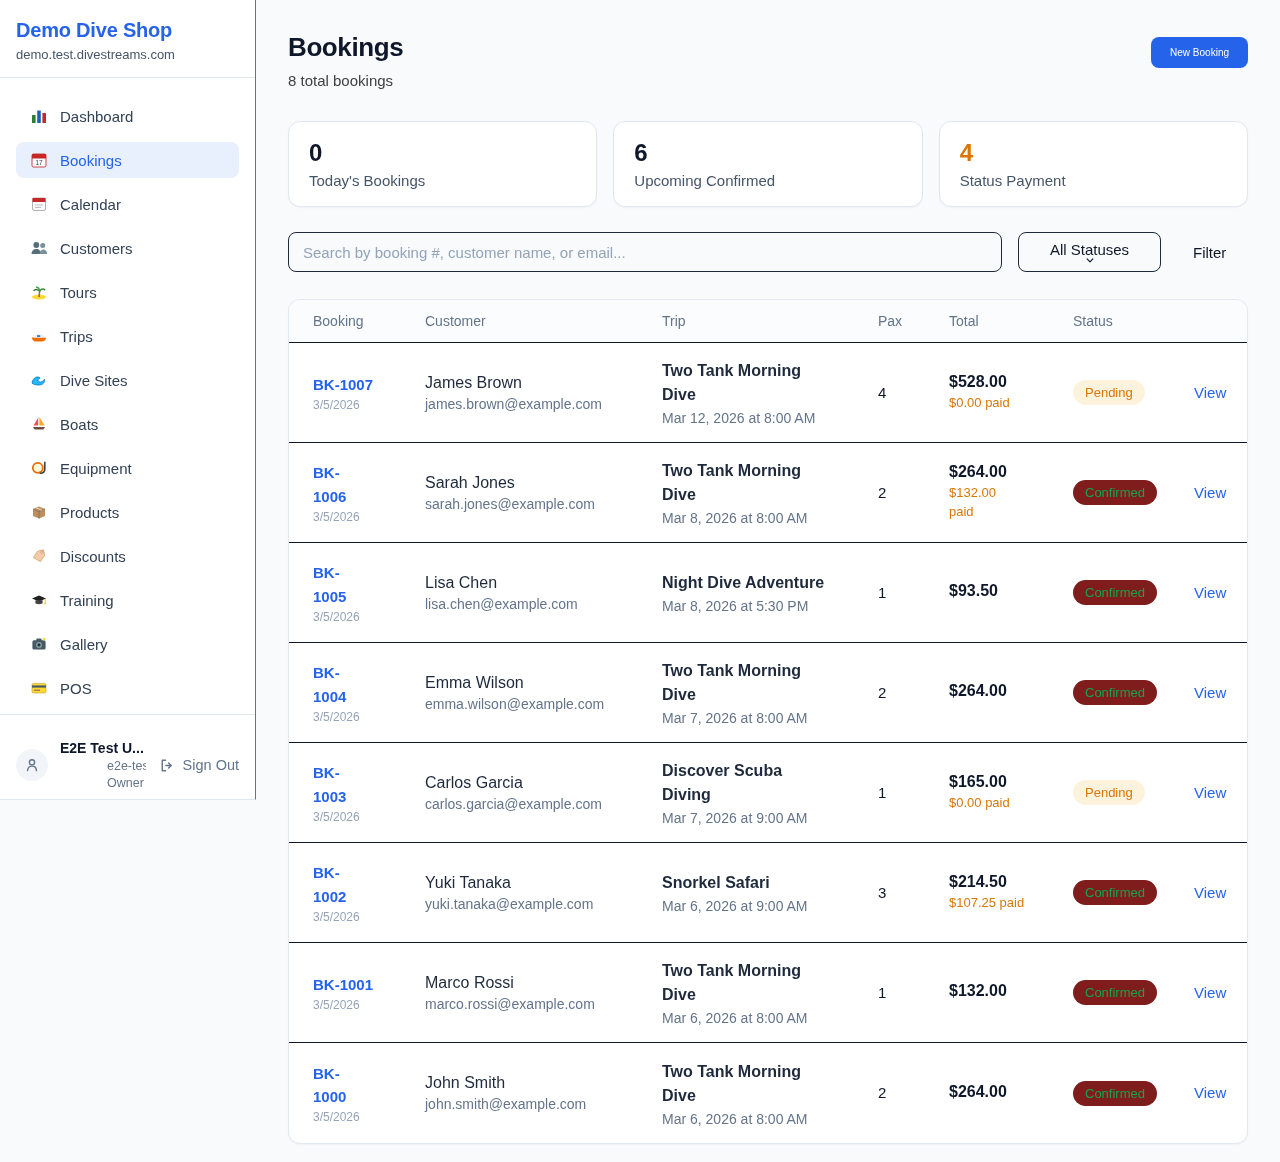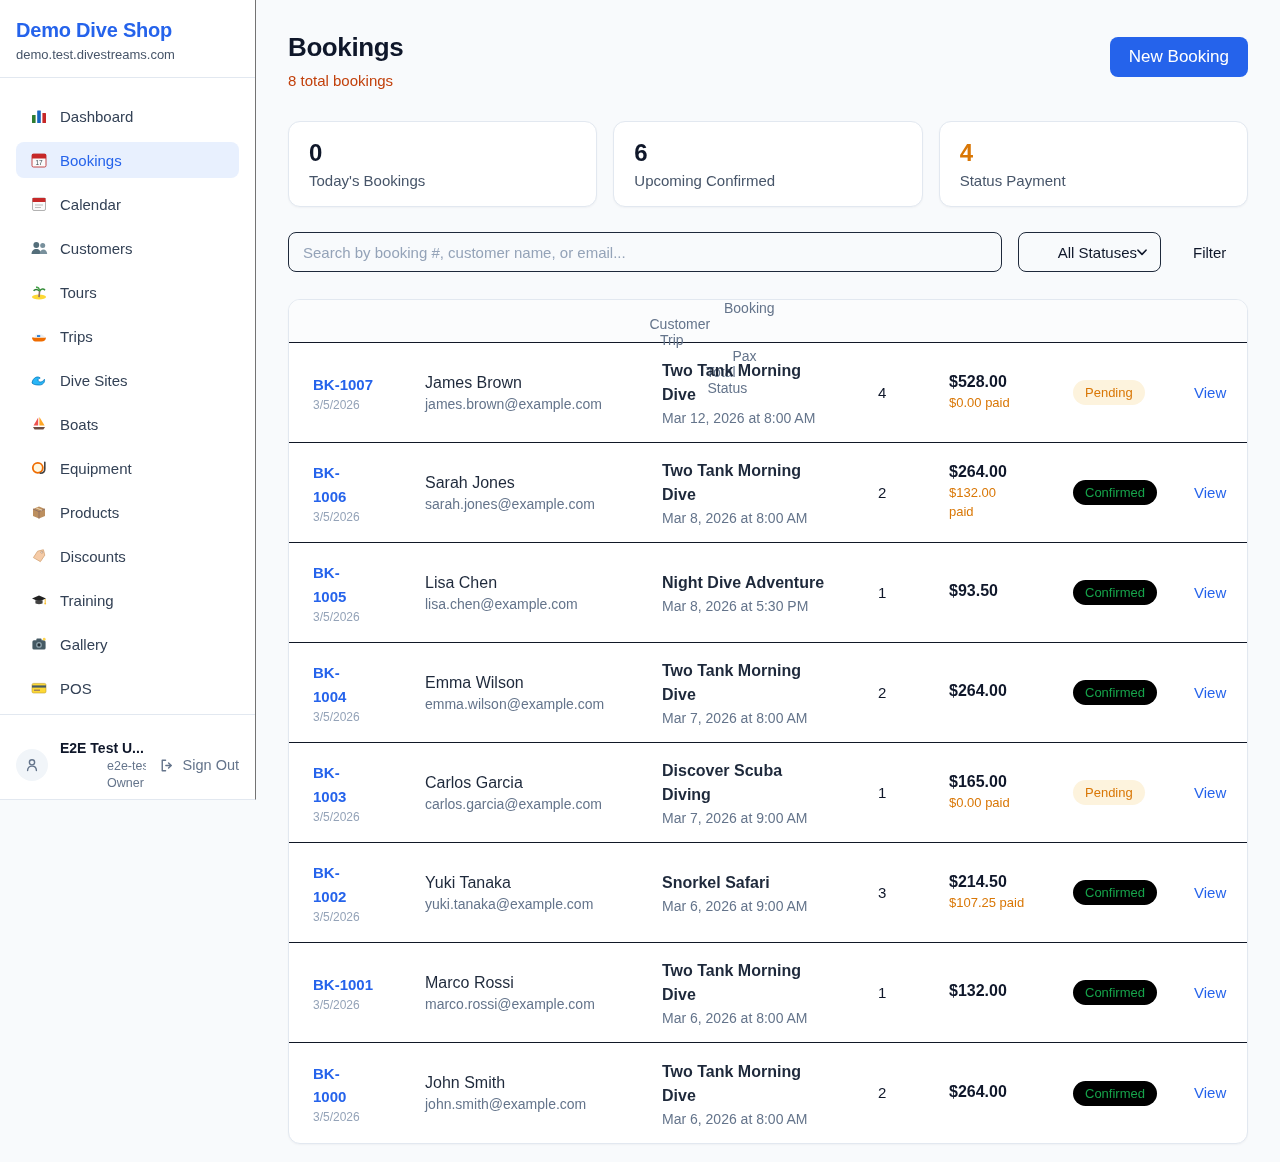--- a/index.html
+++ b/index.html
@@ -47,24 +47,24 @@
   .user-info { flex:1; min-width:0; }
   .user-name { font-size:14px; font-weight:700; color:#0f172a; line-height:1.35; white-space:nowrap; overflow:hidden; }
   .user-email, .user-role { font-size:12.5px; color:#64748b; line-height:1.35; white-space:nowrap; overflow:hidden;margin-left:47px; }
   .signout { display:flex; align-items:center; gap:8px; color:#64748b; font-size:14.5px; white-space:nowrap; cursor:pointer; }
 
   
   .main { margin-left:256px; padding:32px 32px 30px 32px; }
 
   .page-header { display:flex; justify-content:space-between; align-items:flex-start; margin-bottom:32px; }
   .page-title { margin:0 0 9px 0; font-size:26px; font-weight:700; color:#0f172a; letter-spacing:-0.4px; }
-  .page-subtitle { font-size:15px; color:#c2410c; }
+  .page-subtitle { font-size:15px; color:#404040; }
   .btn-primary {
     background:#2563eb; color:#ffffff; border:none; border-radius:8px;
-    font-family:inherit; font-size:17px; font-weight:500;
+    font-family:inherit; font-size:10px; font-weight:500;
     padding:10px 19px; cursor:pointer; margin-top:5px;
   }
 
   .stats { display:flex; gap:16px; margin-bottom:25px; }
   .stat-card {
     flex:1; background:#ffffff; border:1px solid #e2e8f0; border-radius:12px;
     padding:17px 20px; box-shadow:0 1px 2px rgba(15,23,42,0.04);
   }
   .stat-value { font-size:24px; font-weight:700; color:#0f172a; margin-bottom:5px; }
   .stat-label { font-size:15px; color:#475569; }
@@ -72,33 +72,33 @@
   .filter-row { display:flex; align-items:center; margin-bottom:27px; }
   .search-input {
     width:714px; height:40px; background:#f8fafc;
     border:1.5px solid #1e293b; border-radius:8px;
     padding:0 14px; font-family:inherit; font-size:15px; color:#0f172a; outline:none;
   }
   .search-input::placeholder { color:#94a3b8; }
   .select-box {
     margin-left:16px; width:143px; height:40px; background:#f8fafc;
     border:1.5px solid #1e293b; border-radius:8px;
-    display:flex; align-items:center; justify-content:flex-end;
-    padding:8px 13px; font-size:15px; color:#0f172a; cursor:pointer;
+    display:flex; align-items:center; justify-content:space-between;
+    padding:8px 13px; font-size:15px; color:#0f172a; cursor:pointer;flex-direction:column;
   }
   .filter-label { margin-left:32px; font-size:15px; font-weight:500; color:#0f172a; cursor:pointer; }
 
   
   .table-card {
     background:#ffffff; border:1px solid #e2e8f0; border-radius:12px;
     overflow:hidden; box-shadow:0 1px 2px rgba(15,23,42,0.04);
   }
   .thead {
     display:flex; align-items:center; height:43px;
-    background:#fbfcfd; border-bottom:1px solid #111827;flex-direction:column;
+    background:#fbfcfd; border-bottom:1px solid #111827;
   }
   .th { font-size:14px; font-weight:500; color:#64748b; }
   .trow { display:flex; align-items:center; min-height:100px; border-bottom:1px solid #111827; }
   .trow:last-child { border-bottom:none; }
   .cell { padding-right:8px; }
 
   .col-booking  { width:136px; padding-left:24px; flex:none; }
   .col-customer { width:237px; flex:none; }
   .col-trip     { width:216px; flex:none; }
   .col-pax      { width:71px;  flex:none; }
@@ -110,21 +110,21 @@
   .bk-date { color:#94a3b8; font-size:12px; margin-top:2px; }
   .cust-name { font-size:16px; color:#1e293b; font-weight:500; margin-bottom:4px; }
   .cust-email { font-size:14px; color:#64748b; }
   .trip-name { font-size:16px; font-weight:600; color:#1e293b; white-space:pre; line-height:1.5; margin-bottom:3px; }
   .trip-date { font-size:14px; color:#64748b; }
   .pax-val { font-size:15px; color:#0f172a; }
   .total-val { font-size:16px; font-weight:700; color:#0f172a; margin-bottom:3px; }
   .paid-val { font-size:13px; color:#d97706; white-space:pre-line; line-height:1.45; }
   .badge { display:inline-block; padding:5px 12px; border-radius:999px; font-size:13px; }
   .badge.pending   { background:#fdf3dd; color:#d97706; }
-  .badge.confirmed { background:#000000; color:#16a34a; }
+  .badge.confirmed { background:#7f1d1d; color:#16a34a; }
   .view-link { color:#2563eb; font-size:15px; font-weight:500; cursor:pointer; }
 </style>
 </head>
 <body>
 
 <div class="app">
 
   <aside class="sidebar">
     <div class="brand">
       <div class="brand-name">Demo Dive Shop</div>

